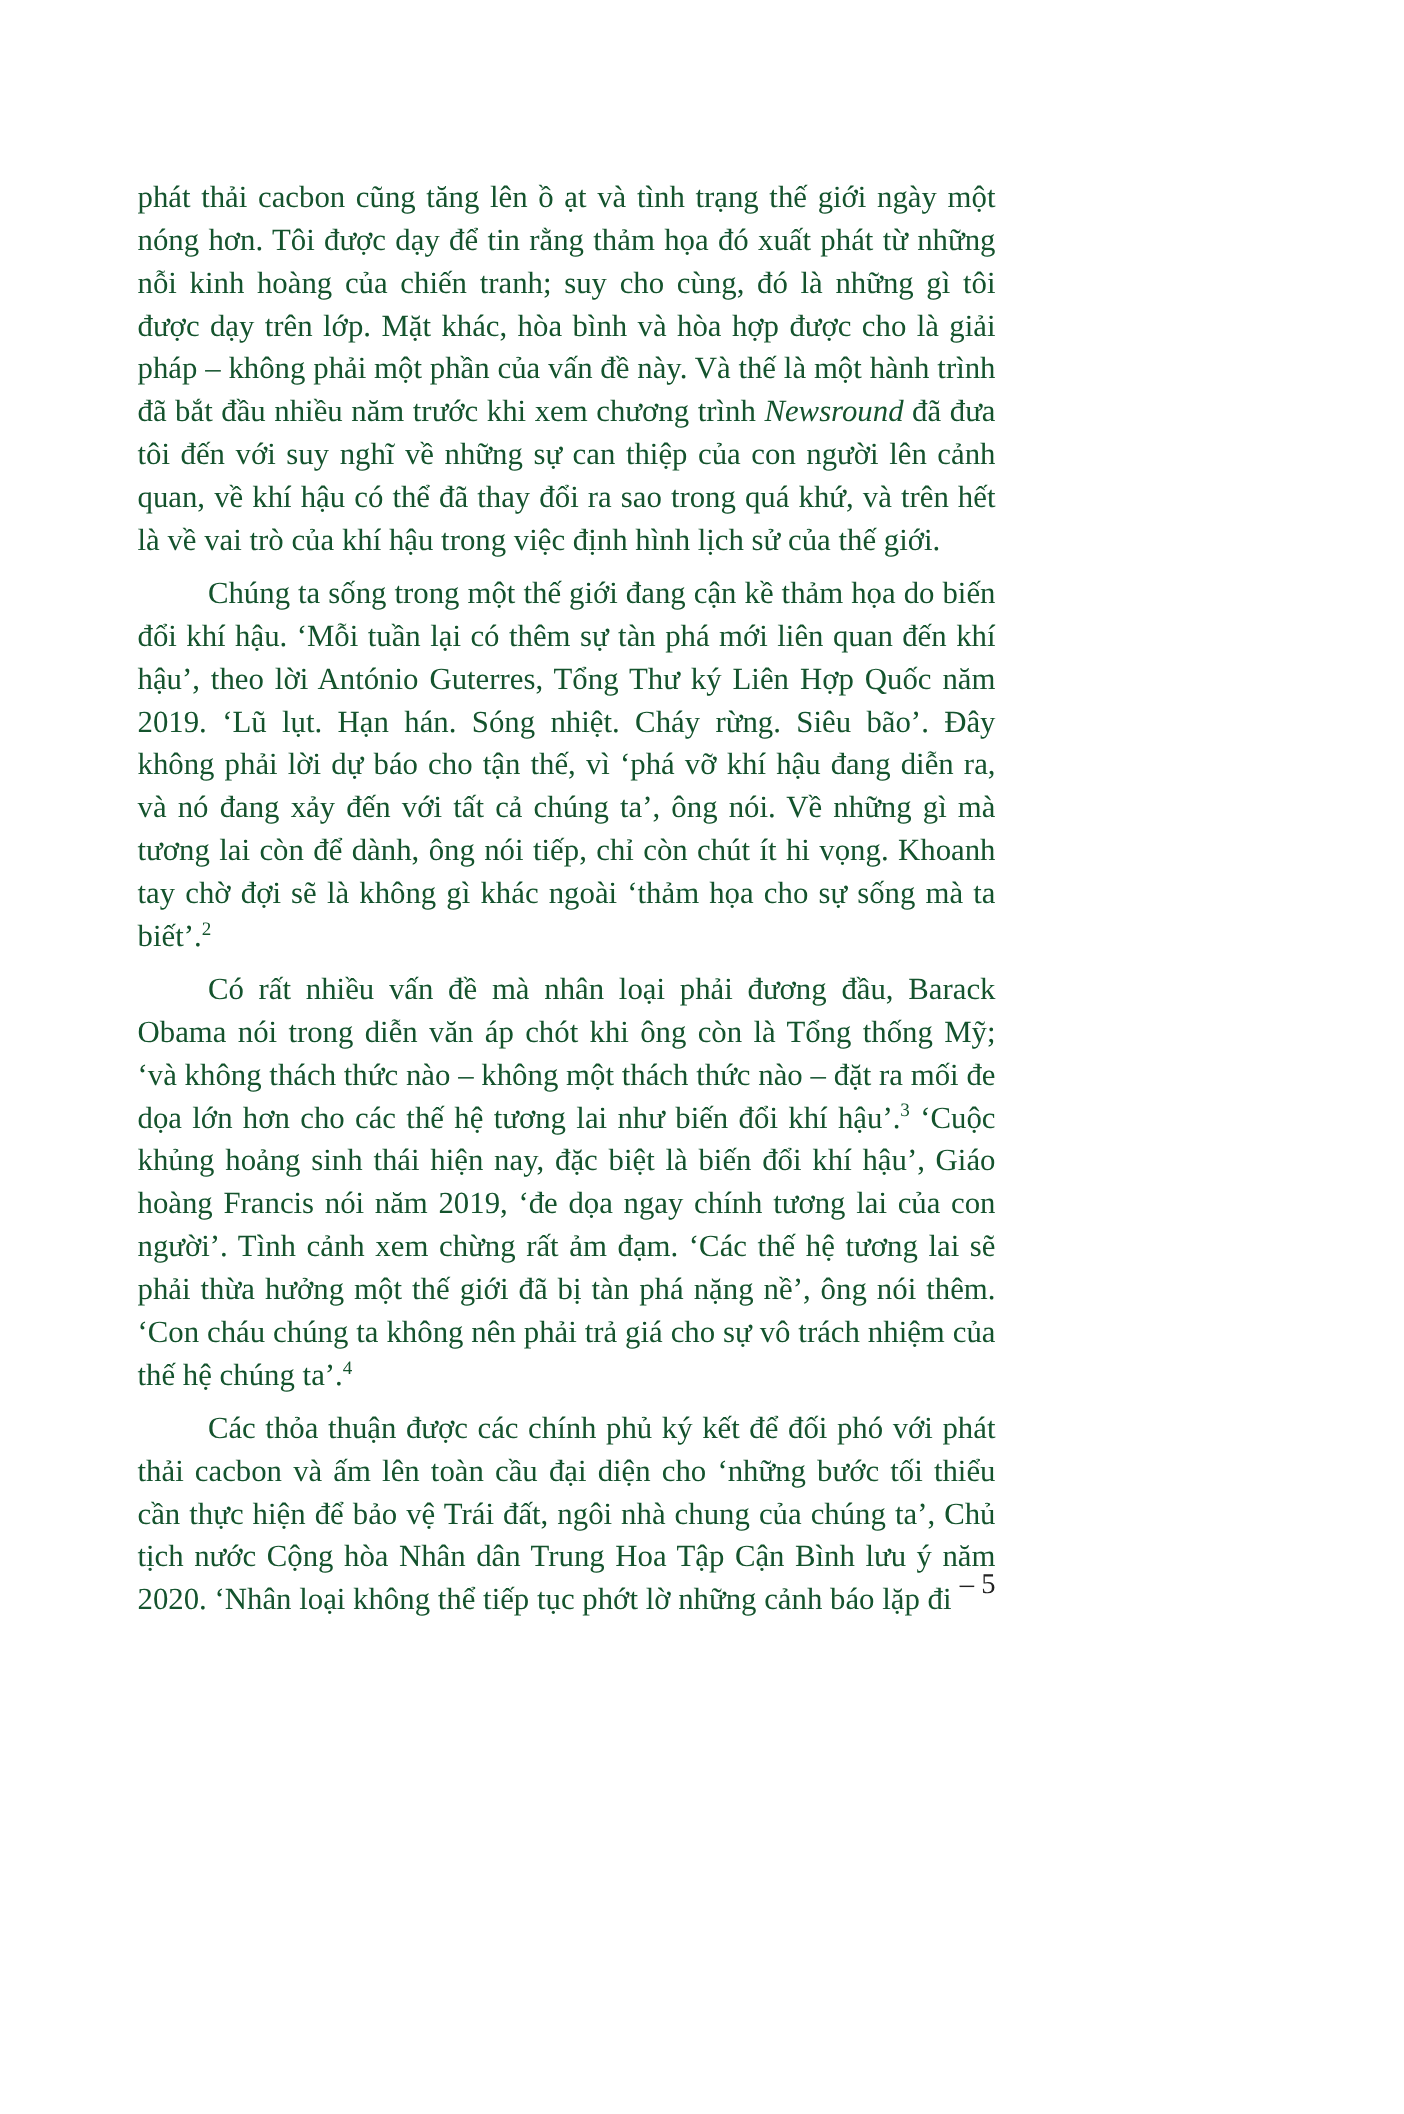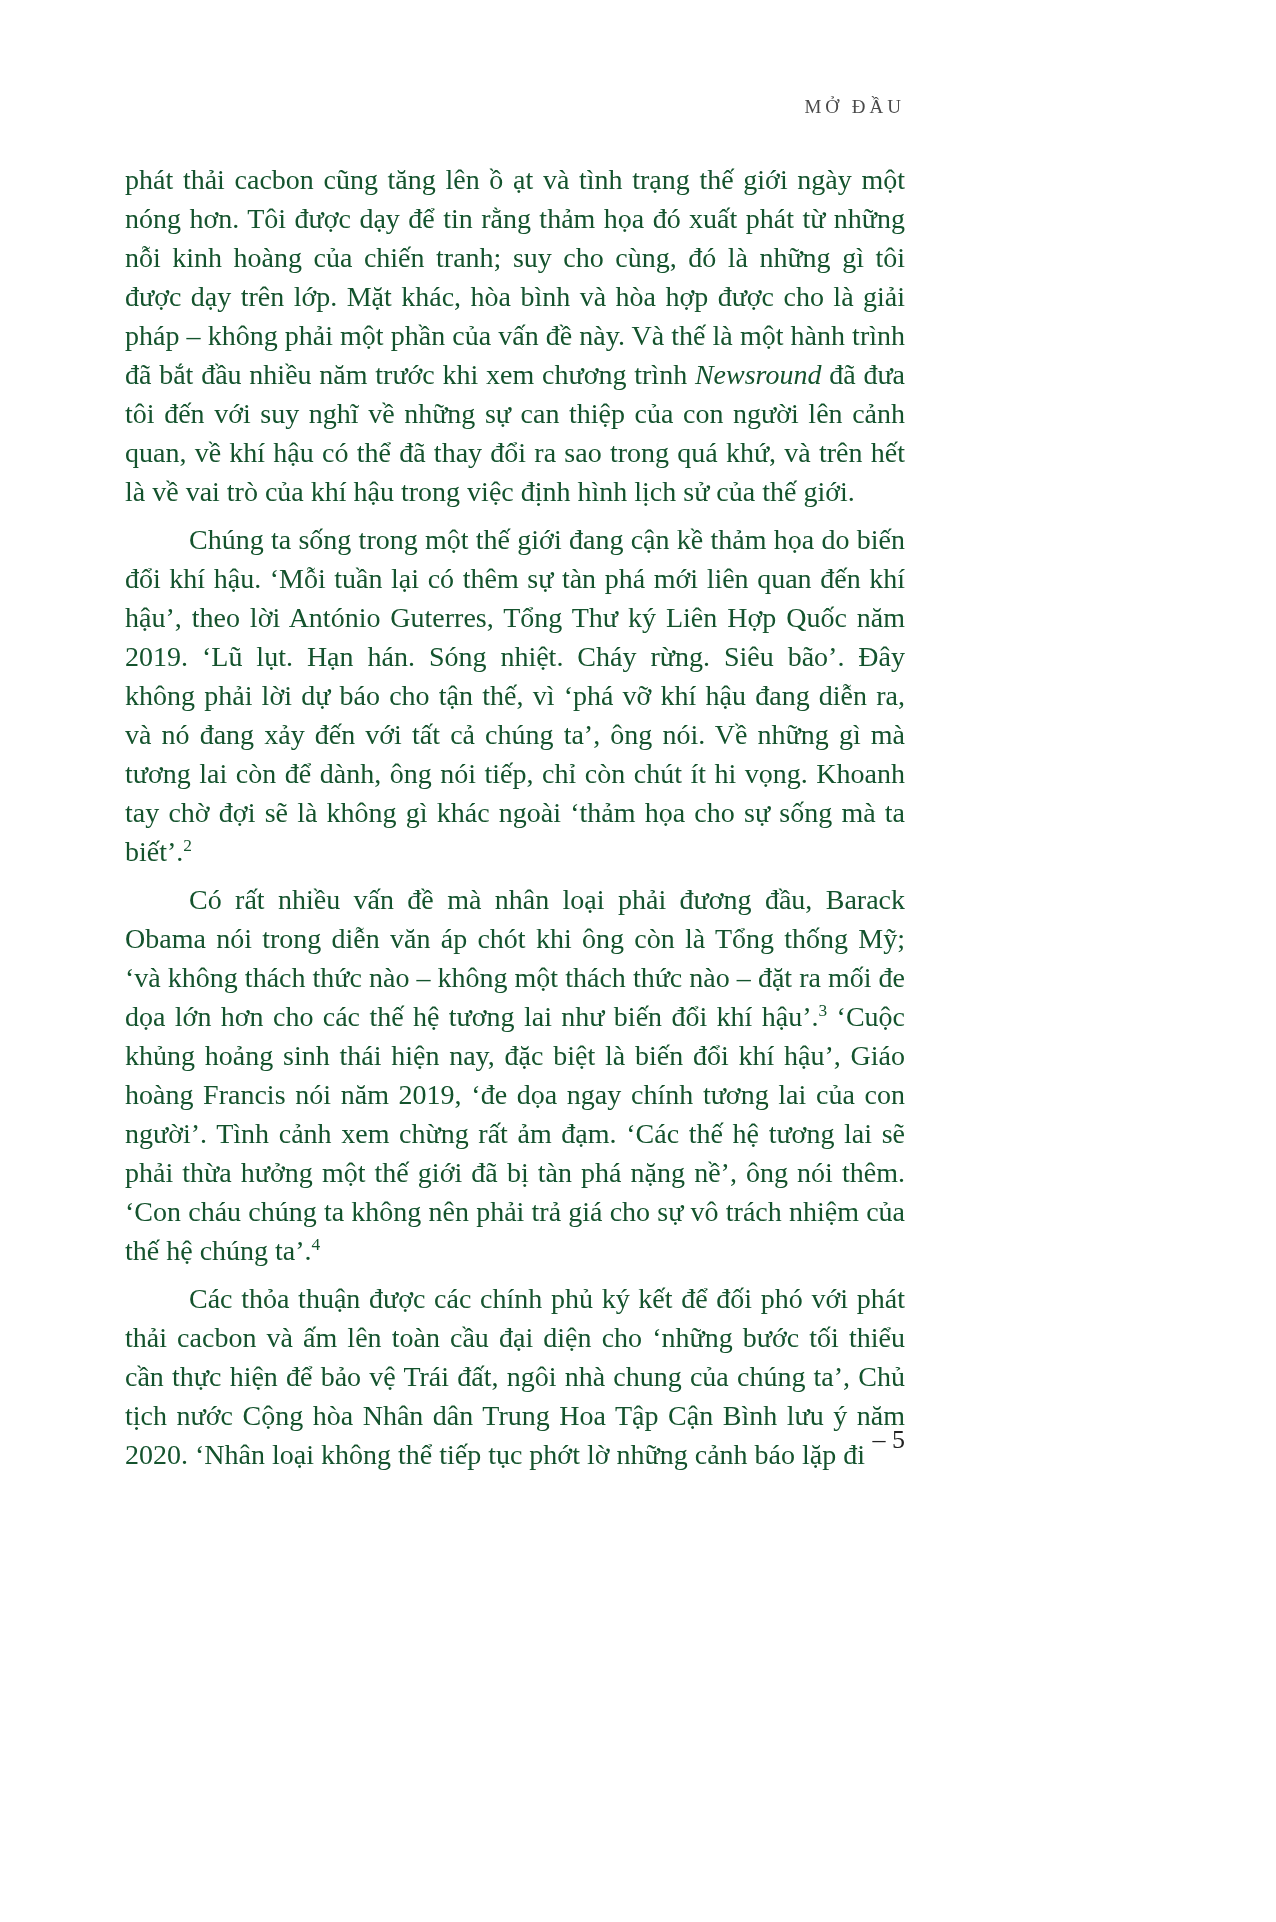--- a/index.html
+++ b/index.html
@@ -58,21 +58,20 @@
     width: 780px;
     text-align: right;
     font-size: 26px;
     color: #222222;
   }
 </style>
 </head>
 <body>
 
 <div class="page">
-  <div class="running-header">MỞ ĐẦU</div>
 
   <div class="body-text">
       <p class="para"><span>phát thải cacbon cũng tăng lên ồ ạt và tình trạng thế giới ngày một nóng hơn. Tôi được dạy để tin rằng thảm họa đó xuất phát từ những nỗi kinh hoàng của chiến tranh; suy cho cùng, đó là những gì tôi được dạy trên lớp. Mặt khác, hòa bình và hòa hợp được cho là giải pháp – không phải một phần của vấn đề này. Và thế là một hành trình đã bắt đầu nhiều năm trước khi xem chương trình </span><span class="italic">Newsround</span><span> đã đưa tôi đến với suy nghĩ về những sự can thiệp của con người lên cảnh quan, về khí hậu có thể đã thay đổi ra sao trong quá khứ, và trên hết là về vai trò của khí hậu trong việc định hình lịch sử của thế giới.</span></p>
       <p class="para indent"><span>Chúng ta sống trong một thế giới đang cận kề thảm họa do biến đổi khí hậu. ‘Mỗi tuần lại có thêm sự tàn phá mới liên quan đến khí hậu’, theo lời António Guterres, Tổng Thư ký Liên Hợp Quốc năm 2019. ‘Lũ lụt. Hạn hán. Sóng nhiệt. Cháy rừng. Siêu bão’. Đây không phải lời dự báo cho tận thế, vì ‘phá vỡ khí hậu đang diễn ra, và nó đang xảy đến với tất cả chúng ta’, ông nói. Về những gì mà tương lai còn để dành, ông nói tiếp, chỉ còn chút ít hi vọng. Khoanh tay chờ đợi sẽ là không gì khác ngoài ‘thảm họa cho sự sống mà ta biết’.</span><sup>2</sup></p>
       <p class="para indent"><span>Có rất nhiều vấn đề mà nhân loại phải đương đầu, Barack Obama nói trong diễn văn áp chót khi ông còn là Tổng thống Mỹ; ‘và không thách thức nào – không một thách thức nào – đặt ra mối đe dọa lớn hơn cho các thế hệ tương lai như biến đổi khí hậu’.</span><sup>3</sup><span> ‘Cuộc khủng hoảng sinh thái hiện nay, đặc biệt là biến đổi khí hậu’, Giáo hoàng Francis nói năm 2019, ‘đe dọa ngay chính tương lai của con người’. Tình cảnh xem chừng rất ảm đạm. ‘Các thế hệ tương lai sẽ phải thừa hưởng một thế giới đã bị tàn phá nặng nề’, ông nói thêm. ‘Con cháu chúng ta không nên phải trả giá cho sự vô trách nhiệm của thế hệ chúng ta’.</span><sup>4</sup></p>
       <p class="para indent"><span>Các thỏa thuận được các chính phủ ký kết để đối phó với phát thải cacbon và ấm lên toàn cầu đại diện cho ‘những bước tối thiểu cần thực hiện để bảo vệ Trái đất, ngôi nhà chung của chúng ta’, Chủ tịch nước Cộng hòa Nhân dân Trung Hoa Tập Cận Bình lưu ý năm 2020. ‘Nhân loại không thể tiếp tục phớt lờ những cảnh báo lặp đi</span></p>
     </div>
 
   <div class="page-footer">– 5</div>
 </div>

